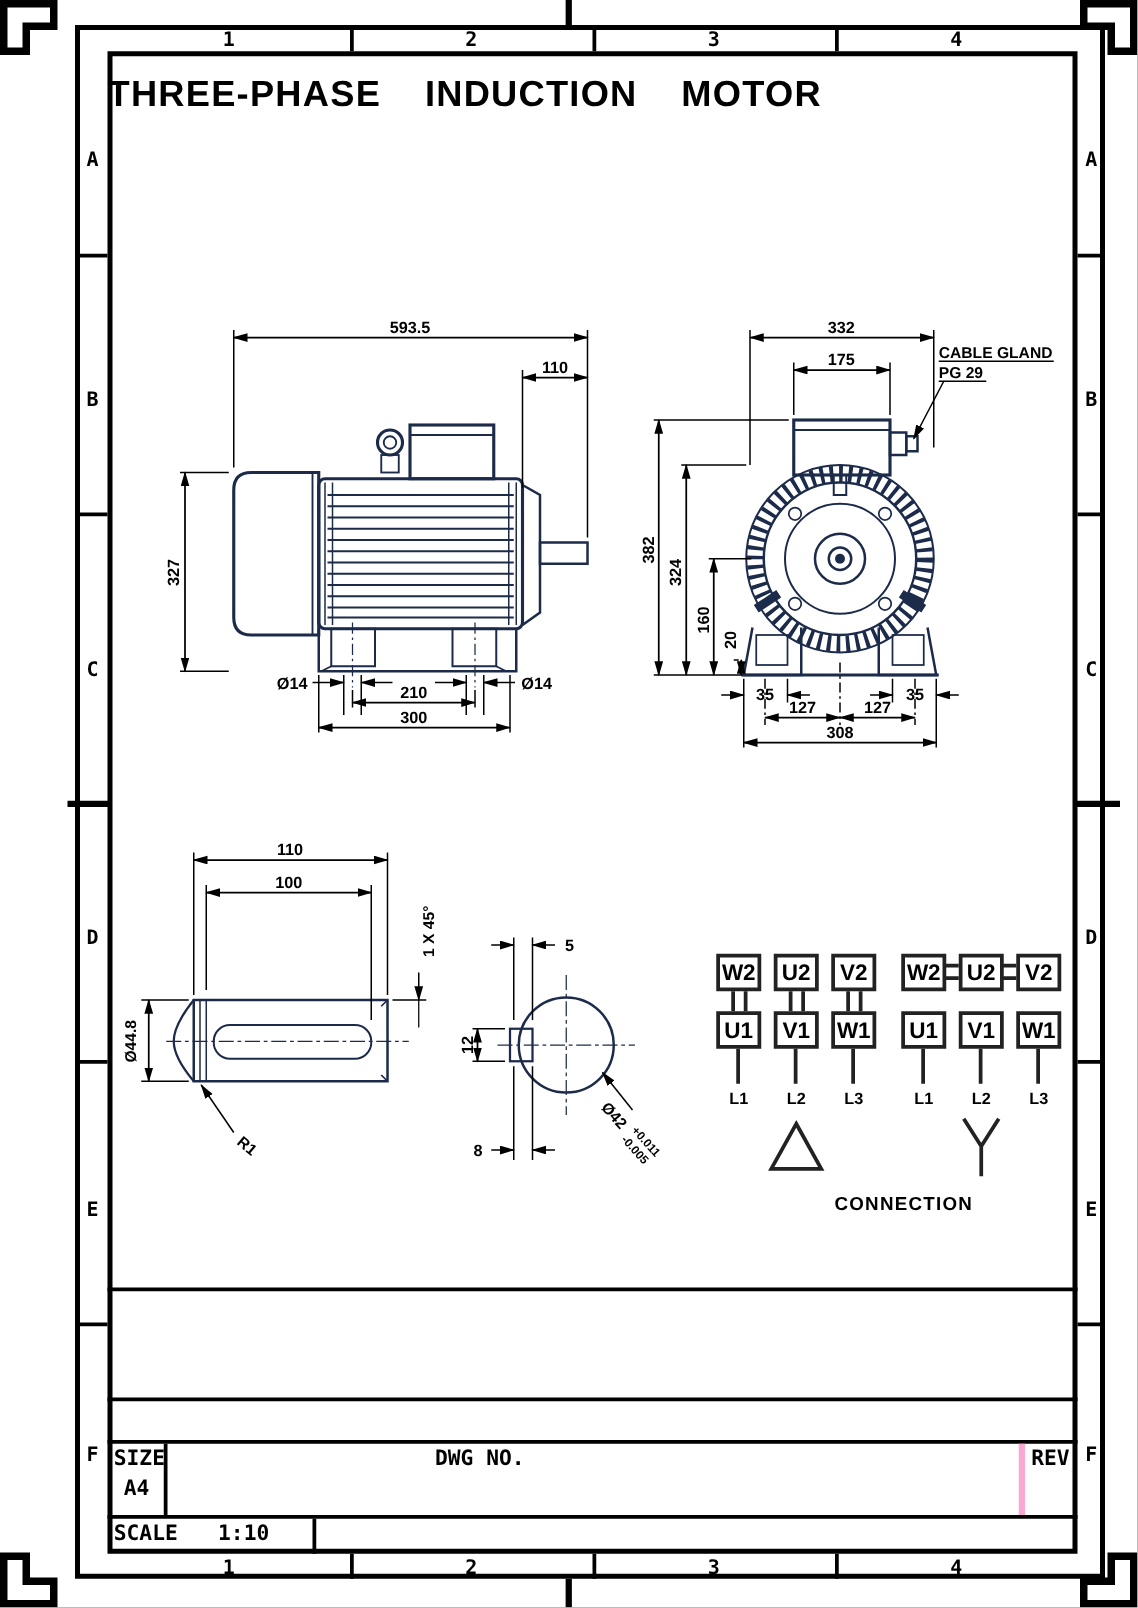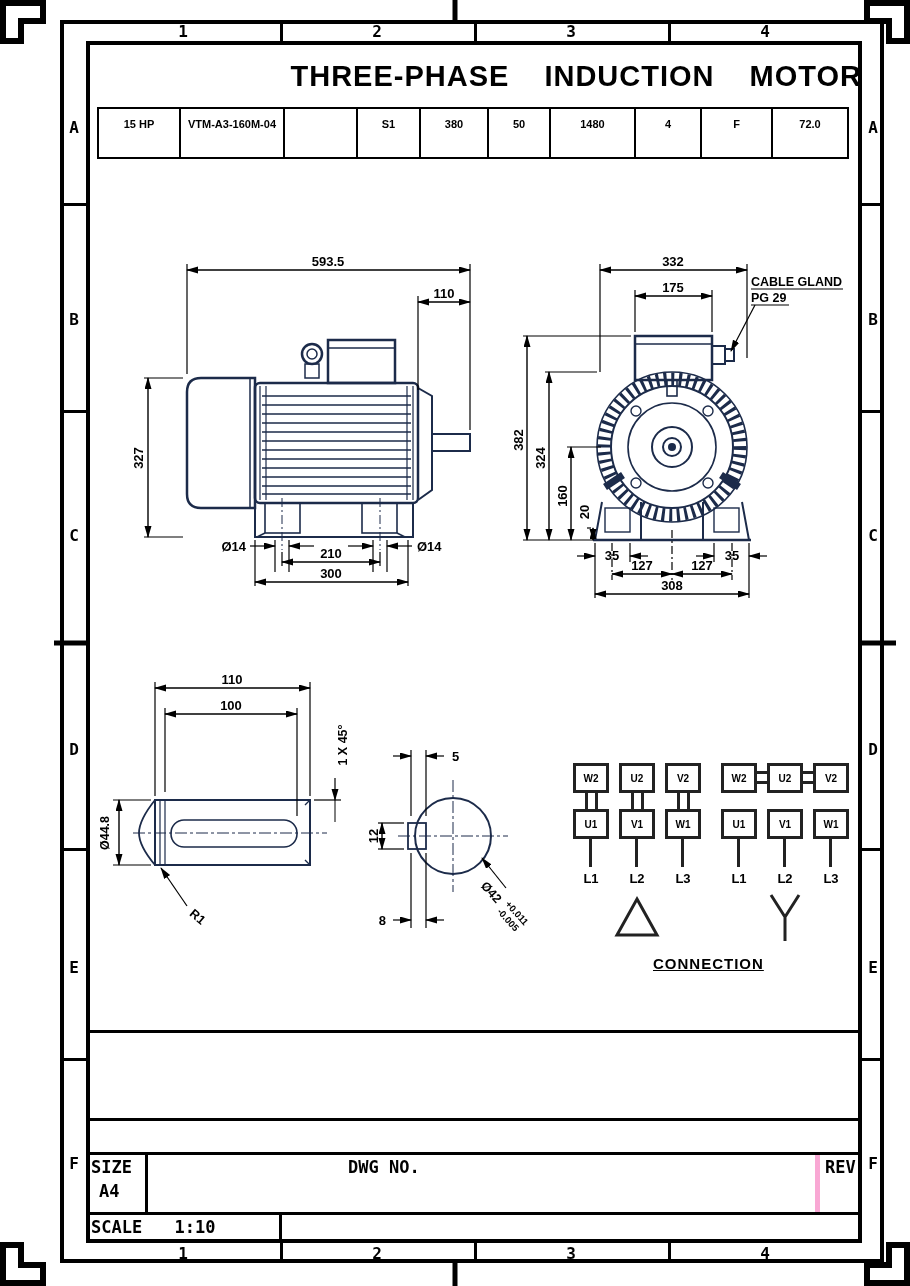--- a/index.html
+++ b/index.html
@@ -8,21 +8,21 @@
            font-family:"Liberation Sans", sans-serif; color:#000; overflow:hidden; }
   .abs { position:absolute; }
   
   .strip-frame { left:60px; top:20px; width:824px; height:1243px; border:4px solid #000; }
   .inner-frame { left:86px; top:41px; width:776px; height:1202px; border:4px solid #000; }
   .vdiv { width:3px; background:#000; }
   .hdiv { height:3px; background:#000; }
   .glabel { font-family:"DejaVu Sans Mono", monospace; font-weight:bold; font-size:16px;
             text-align:center; line-height:1; }
   
-  .sheet-title { left:86px; top:60px; width:776px; text-align:right; font-size:29px;
+  .sheet-title { left:86px; top:60px; width:776px; text-align:left; font-size:29px;
                  font-weight:bold; letter-spacing:1px; word-spacing:26px; }
   
   table.spec { position:absolute; left:97px; top:107px; width:750px; border-collapse:collapse;
                table-layout:fixed; }
   table.spec th, table.spec td { border:2px solid #000; font-size:10.5px; font-weight:bold;
                text-align:center; padding:2px 1px; }
   table.spec th { height:30px; vertical-align:middle; line-height:1.15; }
   table.spec td { height:50px; vertical-align:top; padding-top:9px; font-size:11px; }
   .sub { font-size:8.5px; }
   
@@ -31,28 +31,28 @@
                 text-decoration:underline; letter-spacing:0.5px; }
   .noteline { left:86px; width:776px; height:0; border-top:3px solid #000; }
   
   .tb { border-top:3px solid #000; }
   .tb-cell { position:absolute; top:0; bottom:0; font-family:"DejaVu Sans Mono", monospace;
              font-weight:bold; font-size:17px; padding:2px 5px; }
   .tb-r { border-right:3px solid #000; }
   .tb-l { border-left:5px solid #f9a8d4; }
   
   .term { position:absolute; width:36px; height:30px; border:3px solid #222;
-          font-size:10px; font-weight:bold; display:flex; align-items:center;
+          font-size:18px; font-weight:bold; display:flex; align-items:center;
           justify-content:center; background:#fff; }
   .linkv { position:absolute; width:3px; height:17px; background:#222; }
   .linkh { position:absolute; height:3px; width:11px; background:#222; }
   .tail  { position:absolute; width:3px; height:28px; background:#222; }
   .lline { position:absolute; width:40px; text-align:center; font-size:13px; font-weight:bold; }
   .conn-label { position:absolute; font-size:15px; font-weight:bold;
-                text-decoration:underline; letter-spacing:1px; text-align:left; }
+                letter-spacing:1px; text-align:center; }
 </style>
 </head>
 <body>
 
 <div class="sheet">
 
   <svg class="abs" width="910" height="1286" viewBox="0 0 910 1286" style="left:0;top:0;">
     <g fill="#000" fill-rule="evenodd">
       <path d="M0,0 L46,0 L46,24 L24,24 L24,44 L0,44 Z M6,6 L40,6 L40,18 L18,18 L18,38 L6,38 Z"></path>
       <path transform="translate(910,0) scale(-1,1)" d="M0,0 L46,0 L46,24 L24,24 L24,44 L0,44 Z M6,6 L40,6 L40,18 L18,18 L18,38 L6,38 Z"></path>
@@ -117,32 +117,20 @@
         <col style="width:73px">
         <col style="width:63px">
       <col style="width:68px">
         <col style="width:62px">
         <col style="width:85px">
         <col style="width:66px">
       <col style="width:71px">
         <col style="width:76px">
     </colgroup>
     <tbody>
-    <tr>
-      <td>15 HP</td>
-      <td>VTM-A3-160M-04</td>
-      <td></td>
-      <td>S1</td>
-      <td>380</td>
-      <td>50</td>
-      <td>1480</td>
-      <td>4</td>
-      <td>F</td>
-      <td>72.0</td>
-    </tr>
   </tbody>
     </table>
 
   <svg width="0" height="0" style="position:absolute">
     <defs>
       <marker id="arE" markerWidth="12" markerHeight="8" refX="11" refY="3.5" orient="auto" markerUnits="userSpaceOnUse">
         <path d="M0,0 L12,3.5 L0,7 Z" fill="#000"></path>
       </marker>
       <marker id="arS" markerWidth="12" markerHeight="8" refX="11" refY="3.5" orient="auto-start-reverse" markerUnits="userSpaceOnUse">
         <path d="M0,0 L12,3.5 L0,7 Z" fill="#000"></path>
@@ -413,32 +401,32 @@
       <path d="M20,48 L20,24 M20,24 L6,2 M20,24 L34,2" fill="none" stroke="#222" stroke-width="3"></path>
     </svg>
     <div class="conn-label" style="left:90px;top:212px;width:140px;">CONNECTION</div>
   </div>
 
 
   <div class="abs noteline" style="top:1030px;"></div>
   <div class="abs noteline" style="top:1118px;"></div>
 
   <div class="abs tb" style="left:86px;top:1152px;width:776px;height:60px;">
-    <div class="tb-cell tb-r" style="left:0;width:62px;">
+    <div class="tb-cell tb-r" style="left:0;width:48px;">
       <div>SIZE</div>
       <div style="padding-left:8px;margin-top:4px;">A4</div>
     </div>
     <div class="tb-cell" style="left:257px;width:384px;">
       <div>DWG NO.</div>
     </div>
     <div class="tb-cell tb-l" style="left:729px;width:47px;">
       <div>REV</div>
     </div>
   </div>
 
   <div class="abs tb" style="left:86px;top:1212px;width:776px;height:31px;">
-    <div class="tb-cell tb-r" style="left:0;width:196px;">
+    <div class="tb-cell tb-r" style="left:0;width:167px;">
       <span>SCALE</span>
       <span style="margin-left:22px;">1:10</span>
     </div>
   </div>
 
 </div>
 
 </body></html>

